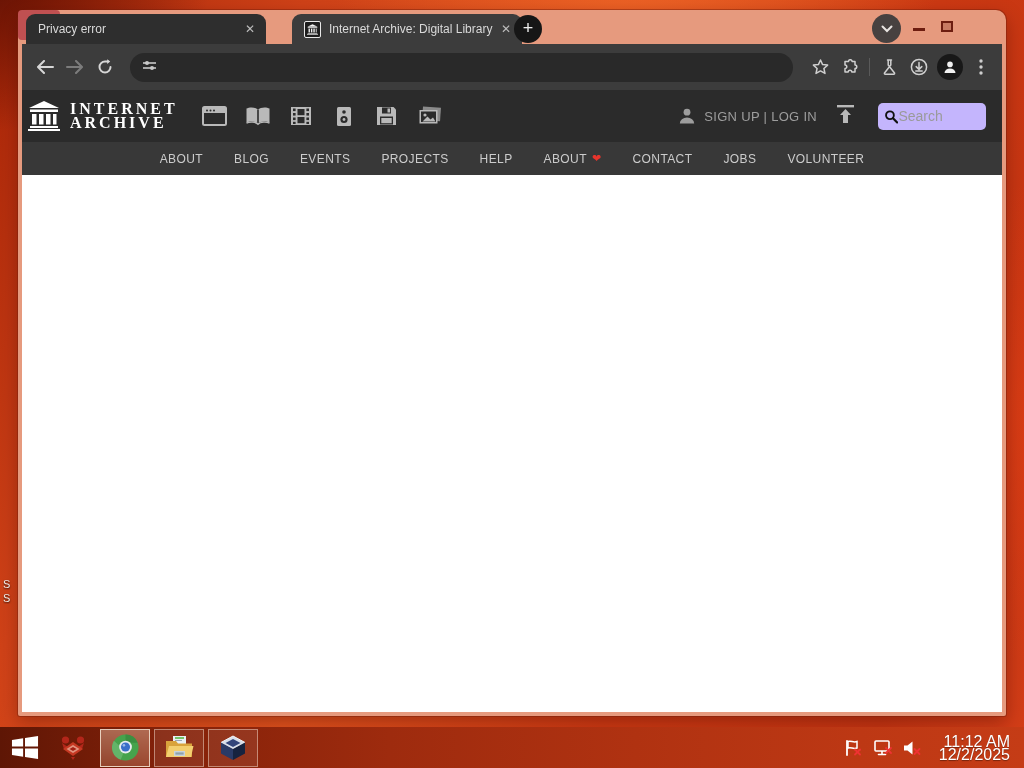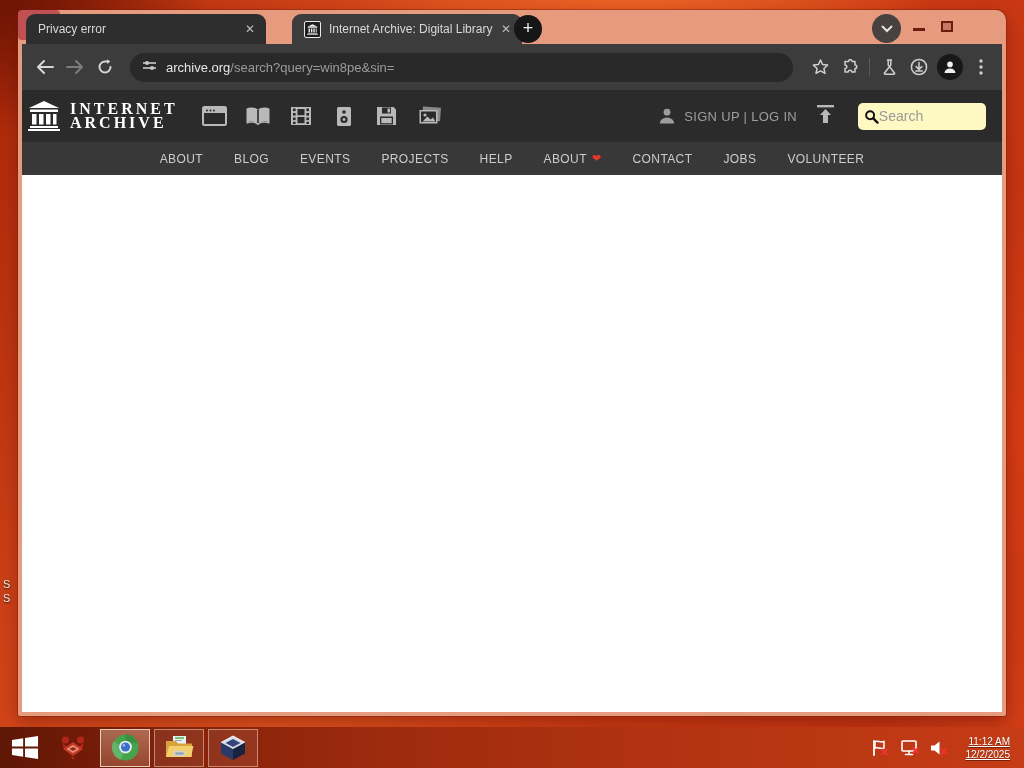--- a/index.html
+++ b/index.html
@@ -62,40 +62,40 @@
   
   #ia-header { height:52px; background:#2b2b2b; display:flex; }
   #ia-logo { display:flex; align-items:center; margin-left:5px; }
   #ia-logo-text { margin-left:9px; color:#fff; font-family:"Liberation Serif", serif; font-weight:bold; font-size:16px; letter-spacing:3px; line-height:14px; }
   #media-icons { display:flex; align-items:center; margin-left:24px; gap:17px; }
   .media-btn { width:26px; height:24px; display:flex; align-items:center; justify-content:center; }
   #ia-right { margin-left:auto; display:flex; align-items:center; }
   #auth-link { display:flex; align-items:center; color:#9d9d9d; font-size:13px; letter-spacing:.3px; }
   #auth-link svg { margin-right:7px; }
   #upload-btn { margin:0 22px 0 18px; }
-  #ia-search { width:128px; height:27px; background:#fef9c3; border-radius:5px; display:flex; align-items:center; padding:0 6px; margin-right:16px; }
+  #ia-search { width:108px; height:27px; background:#c4b5fd; border-radius:5px; display:flex; align-items:center; padding:0 6px; margin-right:16px; }
   #ia-search input { border:none; outline:none; width:100%; font-size:14px; color:#333; font-family:"Liberation Sans", sans-serif; background:transparent; }
   #ia-search input::placeholder { color:#9a9a9a; }
 
   
   #ia-nav { height:33px; background:#383838; display:flex; align-items:center; justify-content:center; gap:31px; }
   .nav-link { color:#cccccc; font-size:12px; letter-spacing:.4px; white-space:nowrap; display:flex; align-items:center; gap:5px; }
   .heart { color:#e8342c; font-size:11px; }
 
   
   #taskbar { position:absolute; left:0; bottom:0; width:1024px; height:41px;
     background:linear-gradient(90deg,#5e1605 0%,#832109 16%,#9e2b0e 38%,#b03211 62%,#bd3814 84%,#c53c16 100%);
     display:flex; align-items:center; }
   .tb-app { width:50px; height:40px; display:flex; align-items:center; justify-content:center; flex:0 0 auto; }
   #start-btn { width:46px; margin-left:2px; }
   .app-running { border:1px solid rgba(255,240,225,.45); background:rgba(255,255,255,.08); height:38px; margin:0 2px; }
   .app-active  { border:1px solid rgba(255,245,230,.75); background:linear-gradient(180deg,rgba(255,225,200,.38),rgba(255,210,180,.22)); height:38px; margin:0 2px; }
   #tray { margin-left:auto; display:flex; align-items:center; gap:9px; padding-right:10px; }
   .tray-icon { position:relative; width:20px; height:18px; display:flex; align-items:center; justify-content:center; }
-  #clock { text-align:right; color:#fff; font-size:10px; line-height:13px; padding-left:8px; padding-right:4px; text-shadow:0 1px 1px rgba(0,0,0,.4);text-decoration:underline; }
+  #clock { text-align:right; color:#fff; font-size:16px; line-height:13px; padding-left:8px; padding-right:4px; text-shadow:0 1px 1px rgba(0,0,0,.4); }
 </style>
 </head>
 <body>
 
 <div id="screen">
 
   <div class="desk-frag" style="top:578px;">S</div>
   <div class="desk-frag" style="top:592px;">S</div>
 
   <div id="browser">
@@ -165,21 +165,20 @@
           <span>
             <svg width="15" height="13" viewBox="0 0 15 13">
                 <g stroke="#c9c9c9" stroke-width="1.6" fill="none">
                   <line x1="1" y1="4" x2="14" y2="4"></line>
                   <line x1="1" y1="9" x2="14" y2="9"></line>
                 </g>
                 <circle cx="5" cy="4" r="2" fill="#c9c9c9"></circle>
                 <circle cx="10" cy="9" r="2" fill="#c9c9c9"></circle>
               </svg>
           </span>
-          <span id="addr-text"><span id="addr-domain">archive.org</span><span id="addr-path">/search?query=win8pe&amp;sin=</span></span>
         </div>
 
         <span class="tb-icon">
           <svg width="17" height="16" viewBox="0 0 17 16">
               <path d="M8.5 1 L10.6 5.6 L15.6 6.1 L11.9 9.5 L13 14.4 L8.5 11.9 L4 14.4 L5.1 9.5 L1.4 6.1 L6.4 5.6 Z" fill="none" stroke="#cfcfcf" stroke-width="1.5" stroke-linejoin="round"></path>
             </svg>
         </span>
         <span class="tb-icon">
           <svg width="17" height="17" viewBox="0 0 17 17">
               <path d="M6.5 2.5 a1.8 1.8 0 0 1 3.6 0 H13 v3.4 a1.8 1.8 0 0 1 0 3.6 V13 H9.8 a1.8 1.8 0 0 0 -3.6 0 H3 V9.6 a1.8 1.8 0 0 0 0 -3.6 V2.5 Z" fill="none" stroke="#cfcfcf" stroke-width="1.5" stroke-linejoin="round"></path>

